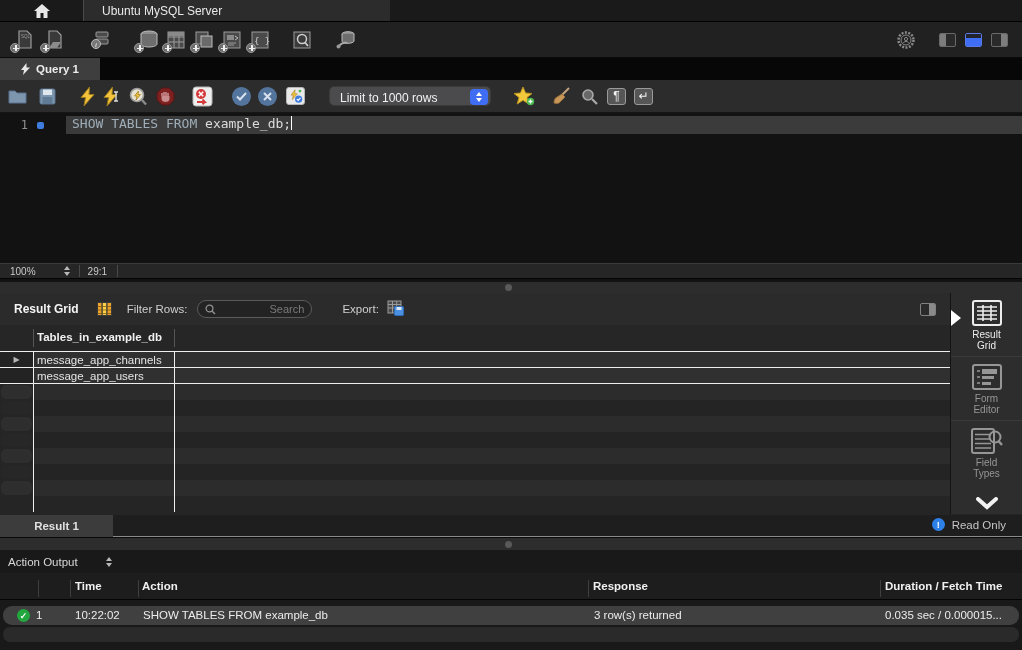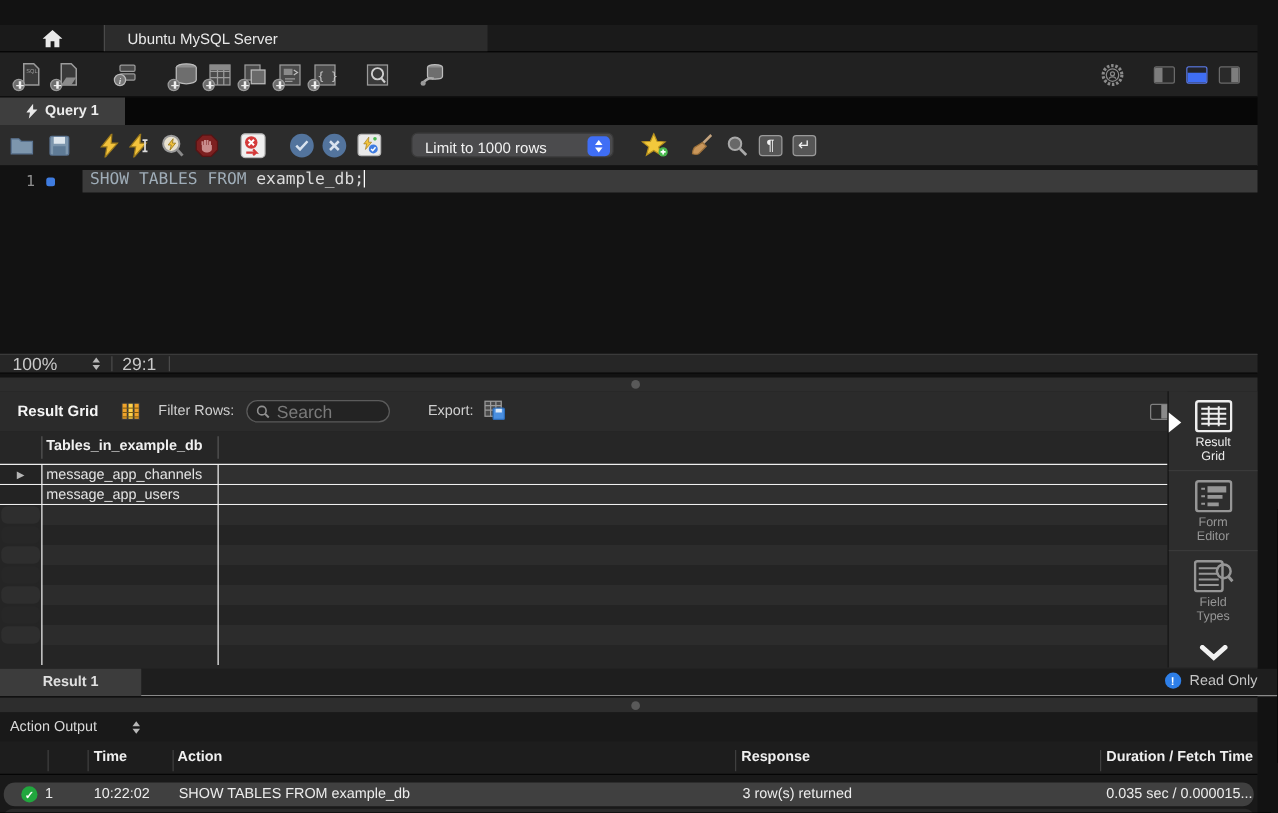--- a/index.html
+++ b/index.html
@@ -2,21 +2,21 @@
 <html><head>
 <meta charset="utf-8">
 <style>
   * { margin:0; padding:0; box-sizing:border-box; }
   html,body { background:#000; }
   #app {
     position:relative; width:1022px; height:650px; overflow:hidden;
     background:#121212; font-family:"Liberation Sans", sans-serif;
     color:#ddd; font-size:11.5px; -webkit-font-smoothing:antialiased;
   }
-  .band { position:absolute; left:0; right:16px;margin-top:20px; }
+  .band { position:absolute; left:0; right:0; }
 
   
   .titlebar { top:0; height:22px; background:#1a1a1a; display:flex; align-items:stretch; border-bottom:1px solid #000; }
   .home-tab { width:84px; display:flex; align-items:center; justify-content:center; border-right:1px solid #4a4a4a; }
   .server-tab { width:306px; background:#2c2c2c; display:flex; align-items:center; padding-left:18px; color:#e9e9e9; font-size:12px; }
 
   
   .main-toolbar { top:22px; height:36px; background:#212121; border-bottom:1px solid #0a0a0a; display:flex; align-items:center; }
   .ticon { position:relative; width:22px; height:22px; display:flex; align-items:center; justify-content:center; }
   .plusbadge { position:absolute; left:-3px; bottom:-2px; width:10px; height:10px; border-radius:50%; background:#6e6e6e; border:1px solid #9a9a9a; }
@@ -55,35 +55,35 @@
   .code-line { display:flex; height:18px; margin-top:3px; align-items:stretch; }
   .gutter { width:66px; display:flex; align-items:center; }
   .lnum { width:28px; text-align:right; color:#8f8f8f; font-size:12px; }
   .stmt-dot { width:7px; height:7px; border-radius:2px; background:#3f7ce0; margin-left:9px; }
   .linetext { flex:1; background:#3b3b3b; display:flex; padding-left:6px; font-size:13px; white-space:pre; }
   .kw { color:#9fadb8; }
   .idf { color:#dcdcdc; }
   .caret { width:1px; height:14px; background:#fff; display:inline-block; }
 
   
-  .editor-status { top:263px; height:16px; background:#262626; border-top:1px solid #3a3a3a; border-bottom:1px solid #050505; display:flex; align-items:center; color:#c9c9c9; font-size:14px; }
+  .editor-status { top:263px; height:16px; background:#262626; border-top:1px solid #3a3a3a; border-bottom:1px solid #050505; display:flex; align-items:center; color:#c9c9c9; font-size:10px; }
   .vsep { width:1px; height:12px; background:#4a4a4a; }
 
   
   .splitter1 { top:282px; height:11px; background:#2d2d2d; }
   .splitter2 { top:537px; height:13px; background:#2d2d2d; border-top:1px solid #090909; }
   .grip { position:absolute; left:505px; top:50%; margin-top:-3.5px; width:7px; height:7px; border-radius:50%; background:#595959; }
 
   
   .result-section { top:293px; height:244px; background:#252525; }
   .rg-main { position:absolute; left:0; top:0; width:950px; height:222px; }
   .rg-header { height:32px; background:#2b2b2b; display:flex; align-items:center; }
   .rg-title { margin-left:14px; font-weight:bold; color:#f5f5f5; font-size:12px; }
   .search-box { margin-left:10px; width:115px; height:18px; border:1px solid #5b5b5b; border-radius:9px; background:#232323; display:flex; align-items:center; padding:0 7px; gap:5px; }
-  .search-box input { flex:1; min-width:0; border:none; outline:none; background:transparent; color:#cfcfcf; font-size:14px; font-family:"Liberation Sans",sans-serif; }
+  .search-box input { flex:1; min-width:0; border:none; outline:none; background:transparent; color:#cfcfcf; font-size:11px; font-family:"Liberation Sans",sans-serif;text-align:right; }
   .search-box input::placeholder { color:#7a7a7a; }
   .rg-paneltoggle { margin-left:auto; margin-right:14px; width:16px; height:13px; border:1px solid #808080; border-radius:2px; position:relative; overflow:hidden; background:#2a2a2a; }
   .rg-paneltoggle::before { content:""; position:absolute; right:0; top:0; bottom:0; width:6px; background:#8a8a8a; }
   .rg-colheader { height:27px; background:#262626; border-bottom:1px solid #efefef; position:relative; }
   .rg-colheader .coltext { position:absolute; left:37px; top:6px; font-weight:bold; color:#f0f0f0; }
   .hdr-sep { position:absolute; top:4px; width:1px; height:18px; background:#555; }
   .rg-grid { position:absolute; left:0; top:59px; width:950px; height:160px; }
   .vline { position:absolute; top:0; width:1px; height:160px; background:#efefef; z-index:3; }
   .grow { display:flex; height:16px; border-bottom:1px solid #efefef; }
   .gcell-gutter { width:33px; background:#232323; display:flex; align-items:center; justify-content:center; color:#b5b5b5; font-size:8px; }

